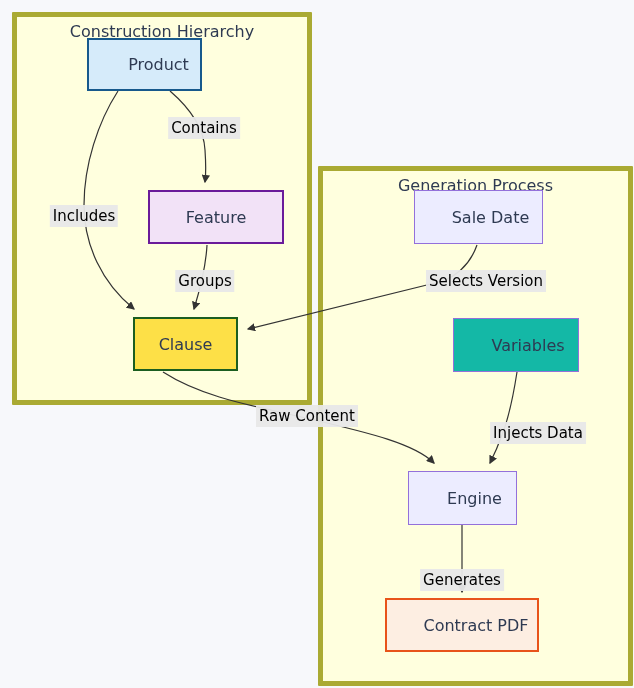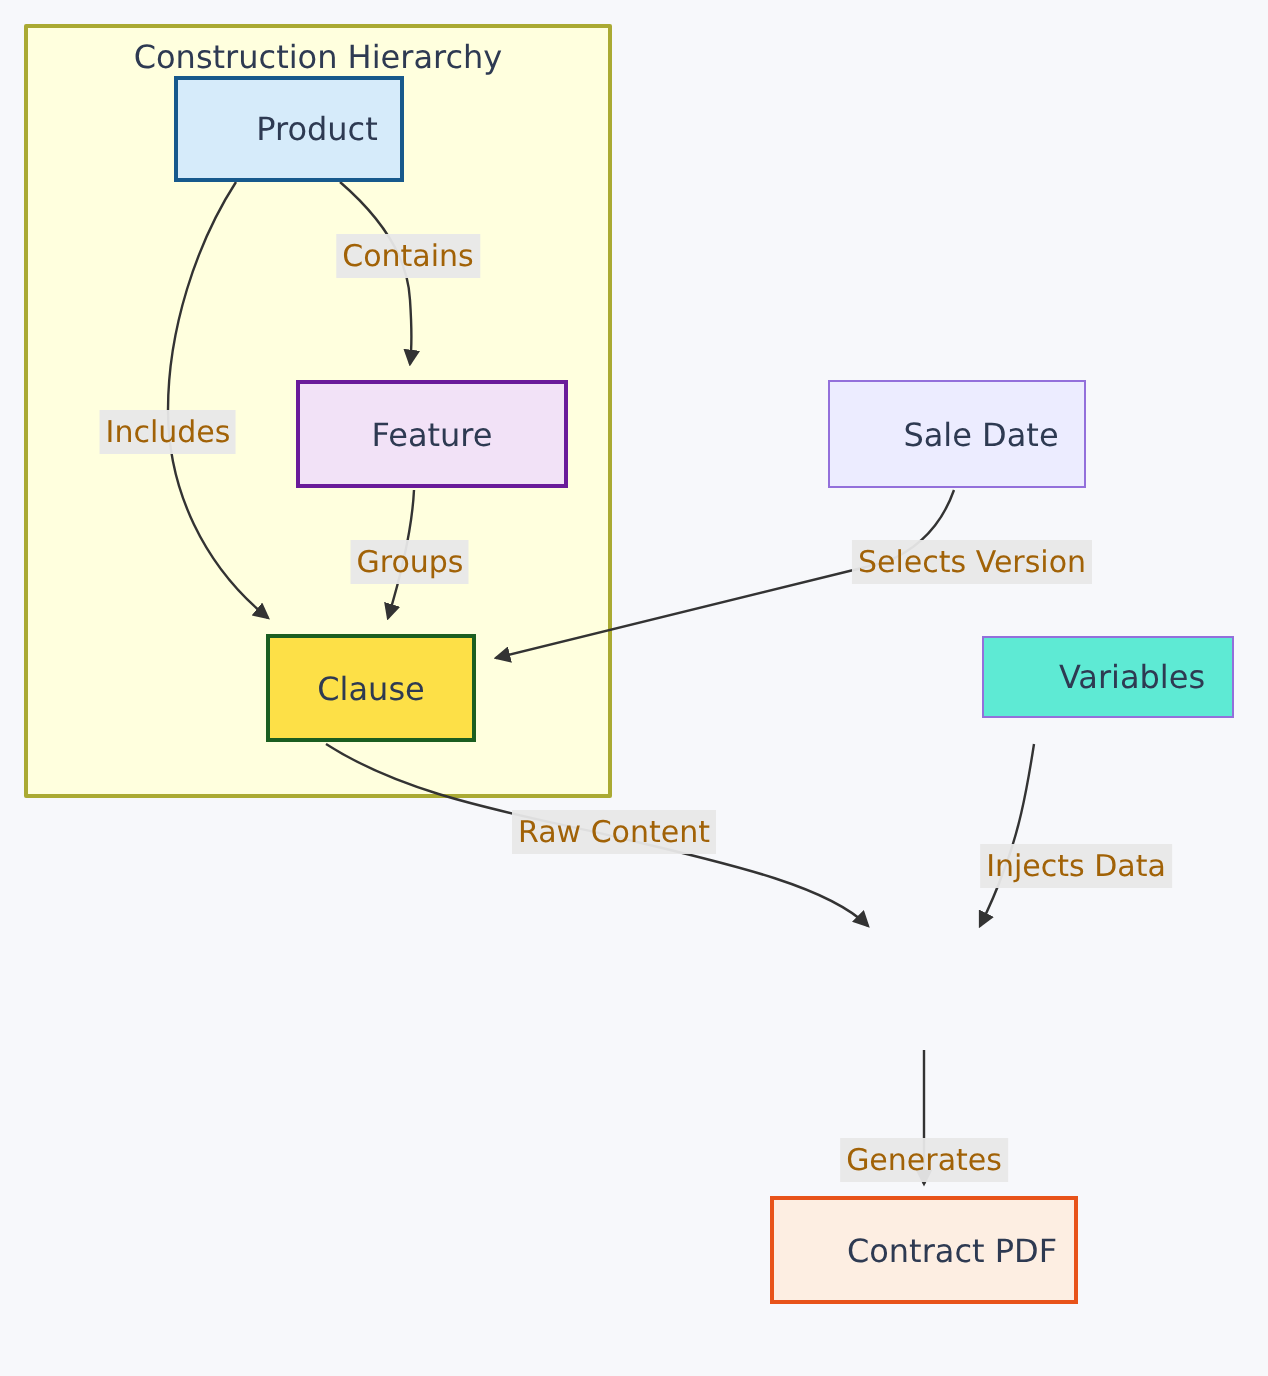--- a/index.html
+++ b/index.html
@@ -10,21 +10,21 @@
   #canvas {
     position: relative;
     width: 634px;
     height: 688px;
     overflow: hidden;
     background: #f7f8fb;
   }
   .cluster {
     position: absolute;
     background: #ffffde;
-    border: 2px solid #4c1d95;
+    border: 5px solid #4c1d95;
     border-radius: 1px;
     z-index: 1;
   }
   .cluster-title {
     position: absolute;
     top: 5px;
     left: 0;
     width: 100%;
     text-align: center;
     font-size: 16px;
@@ -40,21 +40,21 @@
   }
   #edge-layer path.edge {
     fill: none;
     stroke: #333333;
     stroke-width: 1.2px;
   }
   .edge-label {
     position: absolute;
     transform: translate(-50%, -50%);
     background: rgba(232,232,232,0.95);
-    color: #a16207;
+    color: #000000;
     font-size: 15px;
     line-height: 1.2;
     padding: 2px 3px;
     white-space: nowrap;
     z-index: 4;
   }
   .node {
     position: absolute;
     display: flex;
     align-items: center;
@@ -71,20 +71,23 @@
   .node.thick { border-width: 2.5px; padding-left: 28px; }
 </style>
 </head>
 <body>
 
 <div id="canvas">
 
   <div class="cluster" style="left: 12px; top: 12px; width: 290px; height: 383px; background: rgb(255, 255, 222); border-color: rgb(170, 170, 51);">
     <div class="cluster-title">Construction Hierarchy</div>
   </div>
+  <div class="cluster" style="left: 318px; top: 166px; width: 305px; height: 510px; background: rgb(255, 255, 222); border-color: rgb(170, 170, 51);">
+    <div class="cluster-title">Generation Process</div>
+  </div>
 
   <svg id="edge-layer" viewBox="0 0 634 688" xmlns="http://www.w3.org/2000/svg">
     <defs>
       <marker id="arrow" viewBox="0 0 10 10" refX="8.5" refY="5" markerWidth="7" markerHeight="7" orient="auto">
         <path d="M0,0 L10,5 L0,10 z" fill="#333333"></path>
       </marker>
     </defs>
     <path class="edge" d="M 170 91 C 192 110 204 130 205 150 C 206 165 206 174 205 182" marker-end="url(#arrow)"></path>
     <path class="edge" d="M 118 91 C 98 122 84 165 84 205 C 84 245 102 283 134 309" marker-end="url(#arrow)"></path>
     <path class="edge" d="M 207 245 C 206 265 201 286 194 309" marker-end="url(#arrow)"></path>
@@ -99,16 +102,17 @@
   <div class="edge-label" style="left:205px; top:281px;">Groups</div>
   <div class="edge-label" style="left:486px; top:281px;">Selects Version</div>
   <div class="edge-label" style="left:307px; top:416px;">Raw Content</div>
   <div class="edge-label" style="left:538px; top:433px;">Injects Data</div>
   <div class="edge-label" style="left:462px; top:580px;">Generates</div>
 
   <div class="node" style="left: 87px; top: 38px; width: 115px; height: 53px; background: rgb(214, 235, 250); border-color: rgb(23, 89, 140); padding-left: 28px;">Product</div>
   <div class="node" style="left: 148px; top: 190px; width: 136px; height: 54px; background: rgb(242, 226, 247); border-color: rgb(106, 27, 154);">Feature</div>
   <div class="node" style="left: 133px; top: 317px; width: 105px; height: 54px; background: #fde047; border-color: rgb(27, 94, 32);">Clause</div>
   <div class="node thin" style="left: 414px; top: 190px; width: 129px; height: 54px; background: rgb(236, 236, 255); border-color: rgb(147, 112, 219);">Sale Date</div>
-  <div class="node thin" style="left: 453px; top: 318px; width: 126px; height: 41px; background: #5eead4; border-color: rgb(147, 112, 219); margin-left: 38px;">Variables</div>
+  <div class="node thin" style="left: 453px; top: 318px; width: 126px; height: 54px; background: #14b8a6; border-color: rgb(147, 112, 219);">Variables</div>
+  <div class="node thin" style="left: 408px; top: 471px; width: 109px; height: 54px; background: rgb(236, 236, 255); border-color: rgb(147, 112, 219);">Engine</div>
   <div class="node thick" style="left: 385px; top: 598px; width: 154px; height: 54px; background: rgb(253, 238, 226); border-color: rgb(232, 83, 26);">Contract PDF</div>
 
 </div>
 
 </body></html>

